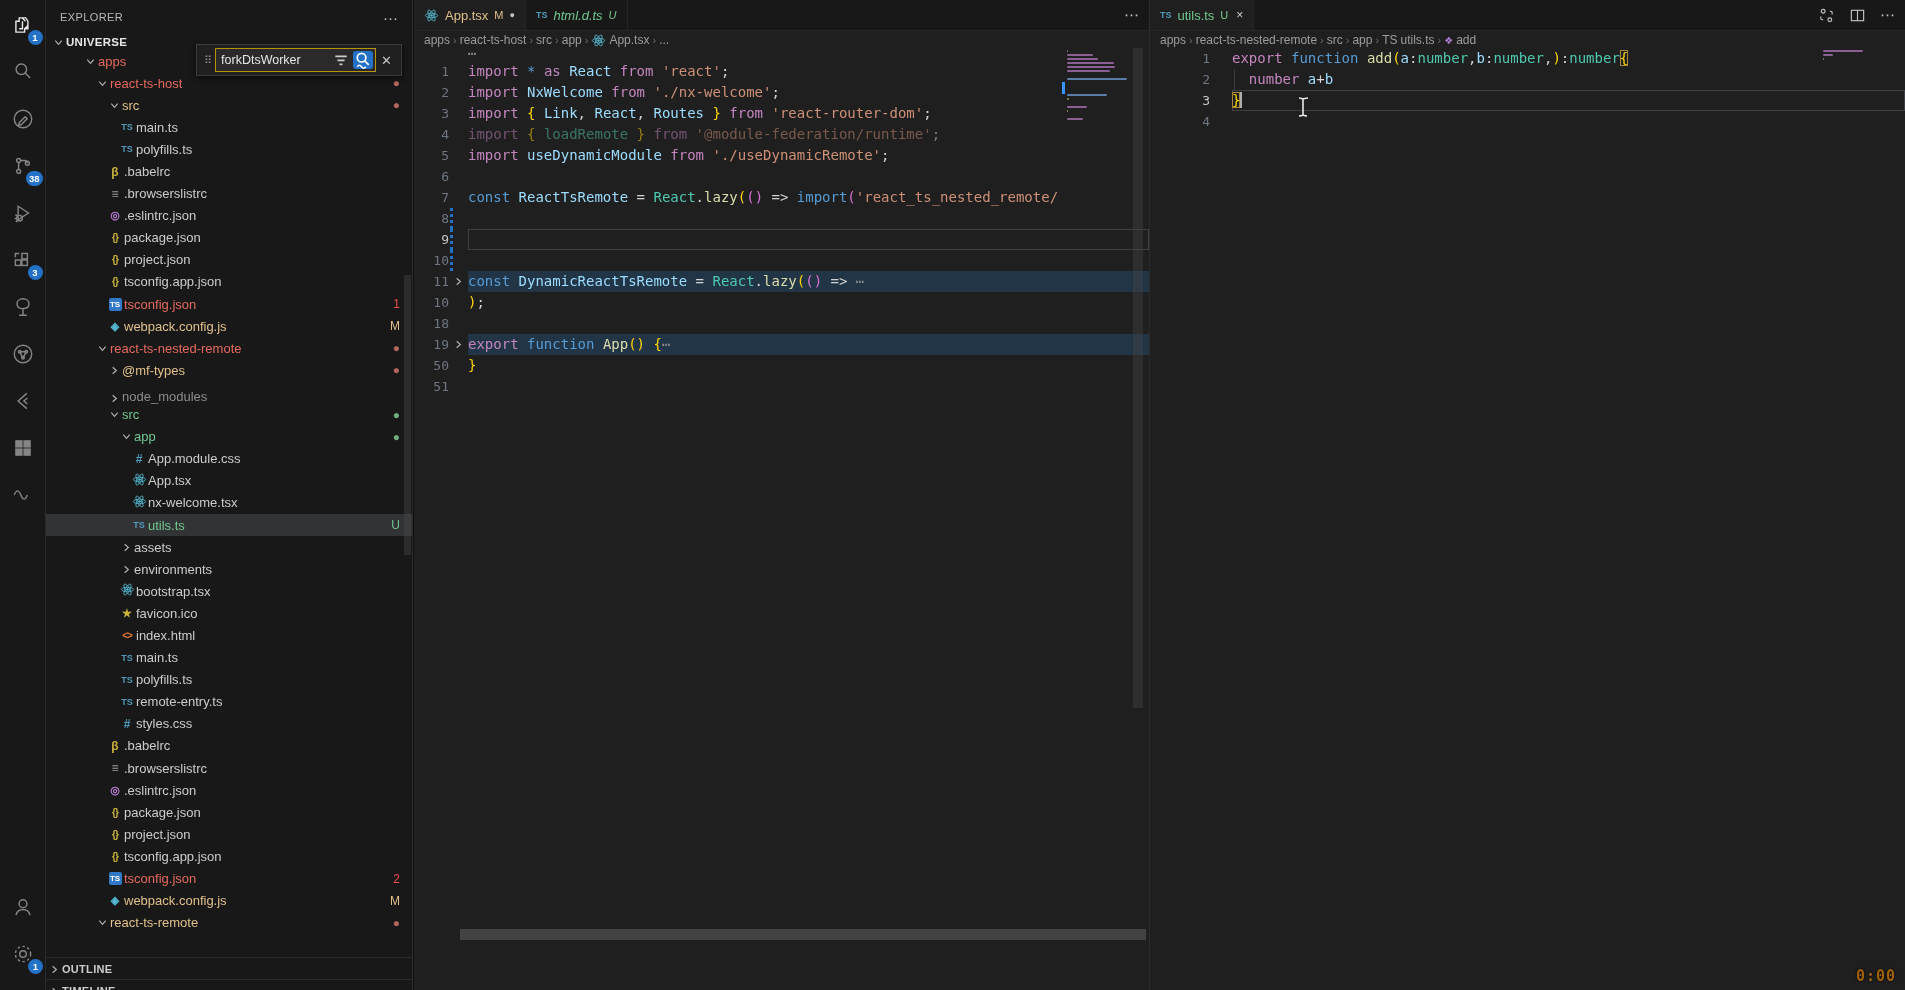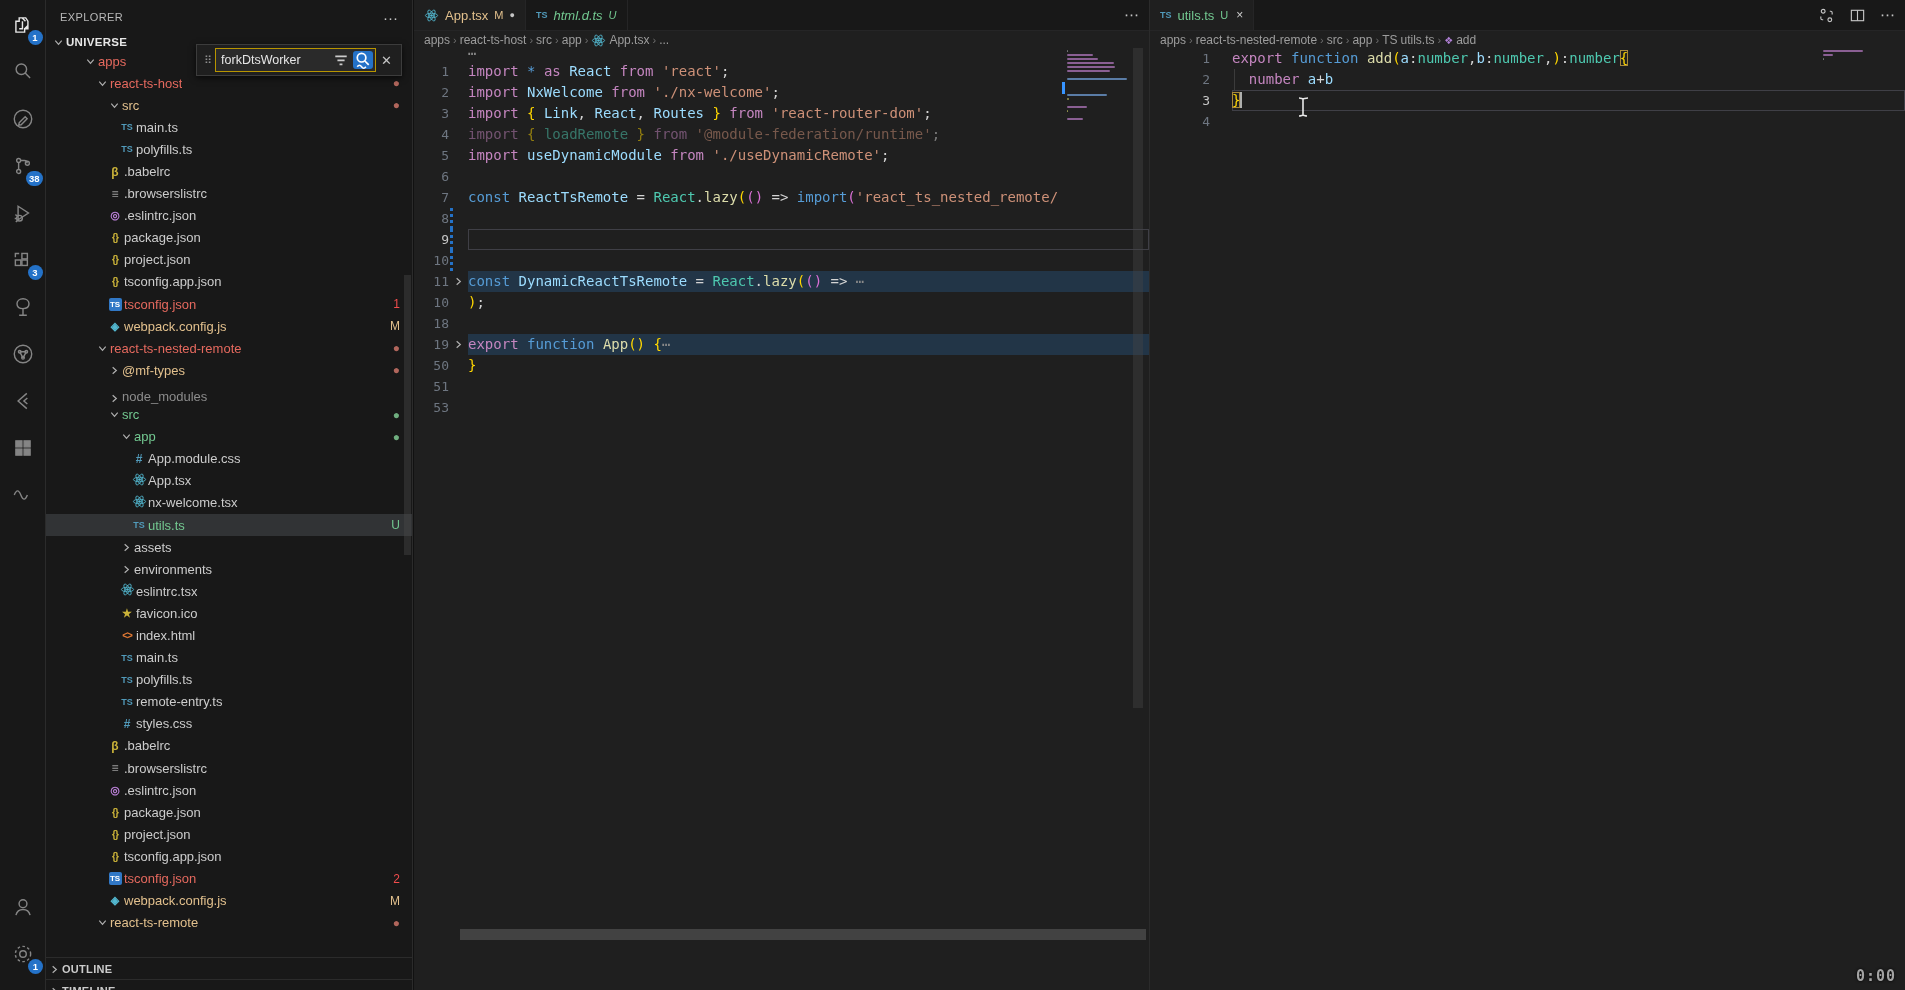--- a/index.html
+++ b/index.html
@@ -99,21 +99,21 @@
   
   .minimap{position:absolute;cursor:pointer;}
   .mm-row{height:2px;margin-bottom:2px;border-radius:1px;}
   #mm-left{left:653px;top:50px;width:62px;}
   #mm-left-marker{position:absolute;left:-5px;width:3px;background:#3794ff;}
   #mm-right{left:673px;top:50px;width:48px;}
   #vthumb-left{position:absolute;left:719px;top:48px;width:10px;height:660px;background:#47474766;cursor:pointer;}
   #hthumb-left{position:absolute;left:46px;top:929px;height:11px;width:686px;background:#5a5a5a99;cursor:pointer;}
 
   
-  #timer{position:absolute;right:9px;bottom:5px;color:#a3a3a3;font-weight:bold;font-size:15px;
+  #timer{position:absolute;right:9px;bottom:5px;color:#a16207;font-weight:bold;font-size:15px;
     font-family:"DejaVu Sans Mono",monospace;letter-spacing:1px;text-shadow:0 0 3px #000;}
   #pointer{position:absolute;left:1296px;top:96px;}
 </style>
 </head>
 <body>
 
 <div id="activitybar">
     <div class="ab-item">
       <svg viewBox="0 0 22 22" stroke="#e7e7e7" stroke-width="1.3" fill="none">
         <path d="M13.5 4.5h-6v3h-3v10h8v-3h3v-7z M10.5 7.5v7h-3 M10.5 4.7l2.8 2.8 M12.5 14.5l2.8-2.8" fill="none"></path>
@@ -402,21 +402,21 @@
       </div>
       <div class="trow" style="padding-left: 72px;">
         <span class="ficon"><svg viewBox="0 0 16 16" class="react-ic">
             <g stroke="#53b9d1" fill="none" stroke-width="0.9">
               <ellipse cx="8" cy="8" rx="6.5" ry="2.4"></ellipse>
               <ellipse cx="8" cy="8" rx="6.5" ry="2.4" transform="rotate(60 8 8)"></ellipse>
               <ellipse cx="8" cy="8" rx="6.5" ry="2.4" transform="rotate(120 8 8)"></ellipse>
             </g>
             <circle cx="8" cy="8" r="1.4" fill="#53b9d1"></circle>
           </svg></span>
-        <span class="lbl c-def">eslintrc.tsx</span>
+        <span class="lbl c-def">bootstrap.tsx</span>
       </div>
       <div class="trow" style="padding-left: 72px;">
         <span class="ficon i-star">★</span>
         <span class="lbl c-def">favicon.ico</span>
       </div>
       <div class="trow" style="padding-left: 72px;">
         <span class="ficon i-html">&lt;&gt;</span>
         <span class="lbl c-def">index.html</span>
       </div>
       <div class="trow" style="padding-left: 72px;">
@@ -642,25 +642,20 @@
         </span>
         <span class="ctxt"><span class="tk-kw">export </span><span class="tk-kw2">function </span><span class="tk-fn">App</span><span class="tk-br1">()</span><span class="tk-pun"> </span><span class="tk-br1">{</span><span class="tk-dim">⋯</span></span>
       </div>
       <div class="cline">
         <span class="gut">50</span>
         <span class="foldc"></span>
         <span class="ctxt"><span class="tk-br1">}</span></span>
       </div>
       <div class="cline">
         <span class="gut">51</span>
-        <span class="foldc"></span>
-        <span class="ctxt"></span>
-      </div>
-      <div class="cline">
-        <span class="gut">53</span>
         <span class="foldc"></span>
         <span class="ctxt"></span>
       </div>
     </div>
   <div class="minimap" id="mm-left">
       <div class="mm-row" style="width: 0.85px; background: rgb(122, 122, 122);"></div>
       <div class="mm-row" style="width: 26.35px; background: rgb(138, 95, 147);"></div>
       <div class="mm-row" style="width: 31.45px; background: rgb(138, 95, 147);"></div>
       <div class="mm-row" style="width: 46.75px; background: rgb(138, 95, 147);"></div>
       <div class="mm-row" style="width: 47.6px; background: rgb(138, 95, 147);"></div>

